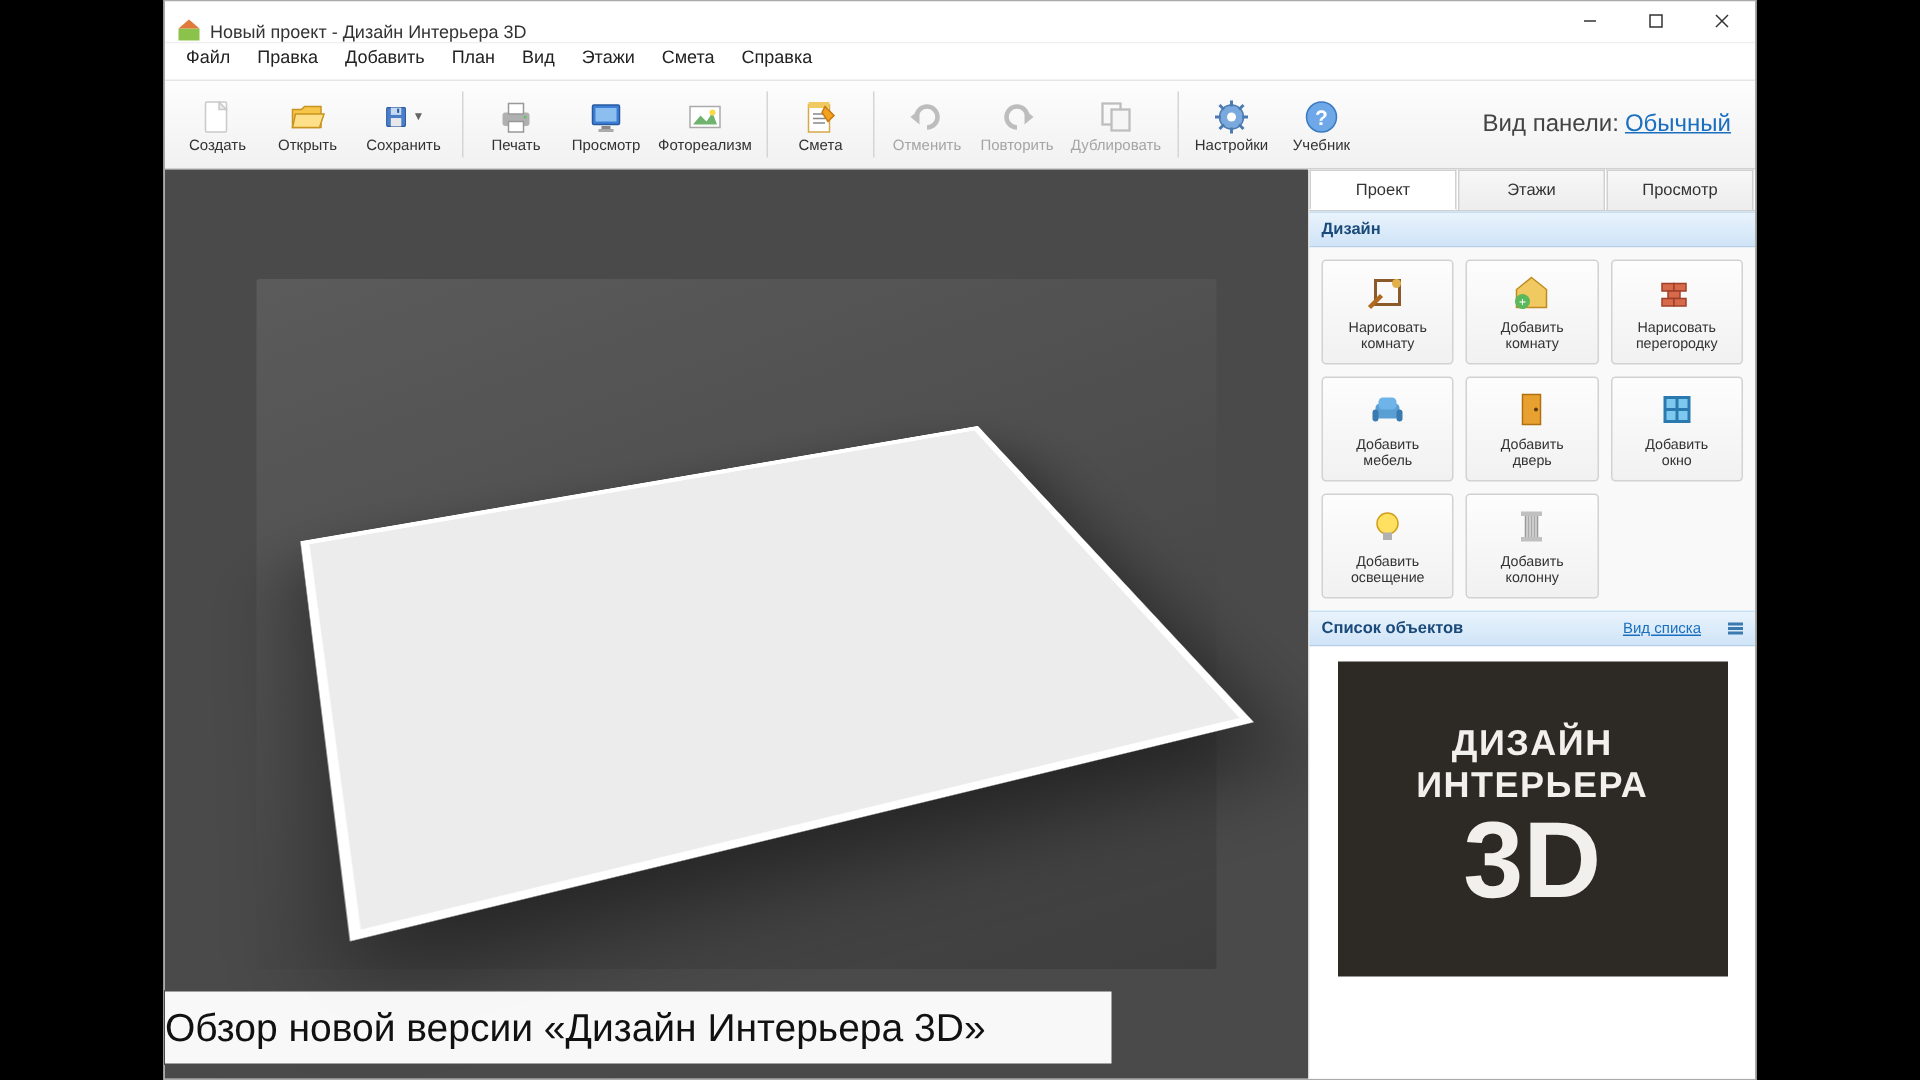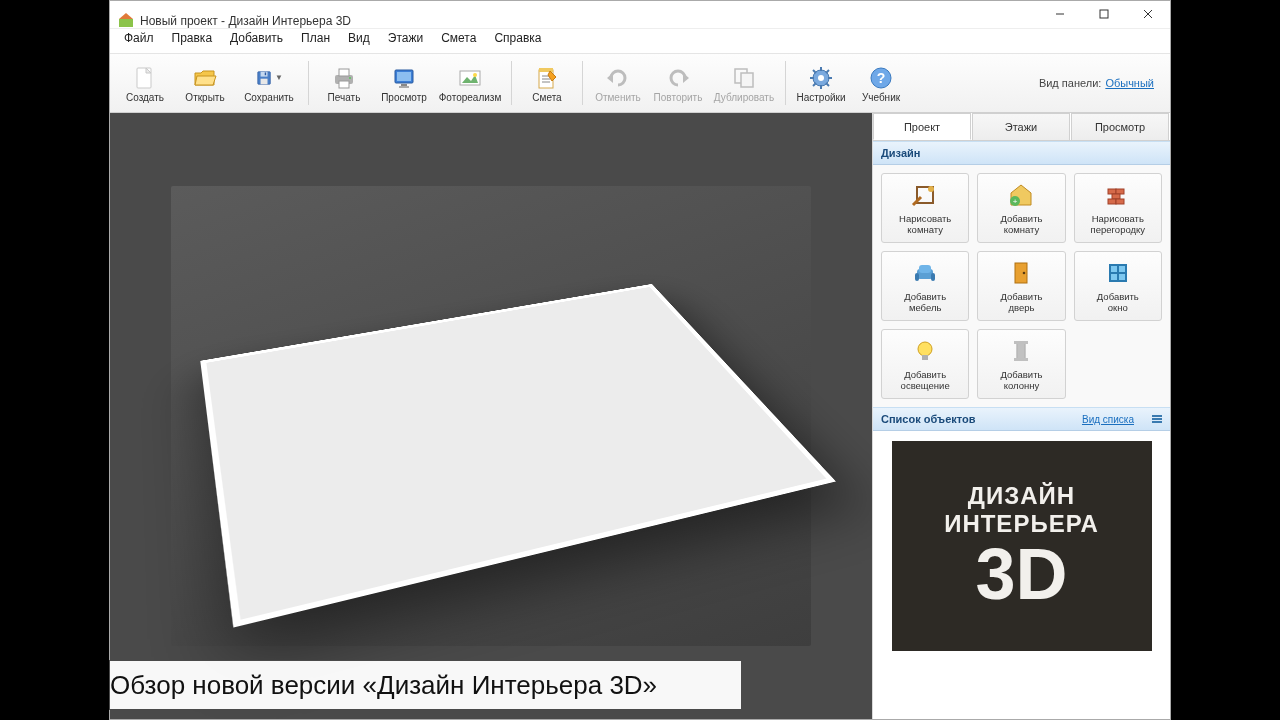--- a/index.html
+++ b/index.html
@@ -12,21 +12,21 @@
 .titlebar .winbtn { width: 44px; height: 28px; display: flex; align-items: center; justify-content: center; color: #555; font-size: 14px; }
 .menubar { height: 24px; background: #fff; display: flex; align-items: flex-start; padding: 0 6px; gap: 2px; font-size: 12px; color: #222; }
 .menubar .menu-item { padding: 2px 8px; cursor: pointer; }
 .toolbar { height: 60px; background: linear-gradient(#fdfdfd,#f1f1f1); border-top: 1px solid #e5e5e5; border-bottom: 1px solid #d0d0d0; display: flex; align-items: center; padding: 4px 6px; gap: 2px; }
 .toolbar .tb-btn { display: flex; flex-direction: column; align-items: center; justify-content: center; width: 58px; height: 52px; border: 1px solid transparent; border-radius: 3px; cursor: pointer; font-size: 10px; color: #333; }
 .toolbar .tb-btn.disabled { color: #a5a5a5; }
 .toolbar .tb-btn .icon { width: 28px; height: 28px; display: flex; align-items: center; justify-content: center; }
 .toolbar .tb-btn .caret { font-size: 8px; margin-left: 2px; color: #666; }
 .toolbar .sep { width: 1px; height: 44px; background: #d5d5d5; margin: 0 4px; }
 .toolbar .spacer { flex: 1; }
-.toolbar .panel-label { font-size: 11px; color: #444; display: flex; align-items: center; gap: 4px; padding-right: 10px; }
+.toolbar .panel-label { font-size: 16px; color: #444; display: flex; align-items: center; gap: 4px; padding-right: 10px; }
 .toolbar .panel-label a { color: #1a6fbf; text-decoration: underline; cursor: pointer; }
 .workspace { flex: 1; display: flex; min-height: 0; justify-content: flex-end; }
 .viewport { flex: 1; background: #4a4a4a; position: relative; display: flex; align-items: center; justify-content: center; overflow: hidden; }
 .viewport .render { width: 640px; height: 460px; background: linear-gradient(160deg,#5b5b5b 0%, #3e3e3e 100%); border-radius: 2px; position: relative; }
 .viewport .floor-shape { position: absolute; top: 40px; left: 50px; width: 540px; height: 380px; background: #ececec; transform: perspective(900px) rotateX(52deg) rotateZ(-18deg); border: 6px solid #fff; box-shadow: 0 30px 60px rgba(0,0,0,0.5); }
 .sidebar { width: 298px; background: #fff; border-left: 1px solid #d9d9d9; display: flex; flex-direction: column; }
 .tabs { display: flex; height: 28px; border-bottom: 1px solid #d0d0d0; }
 .tabs .tab { flex: 1; display: flex; align-items: center; justify-content: center; font-size: 11px; color: #333; border: 1px solid #d0d0d0; border-bottom: none; margin:0 1px 0 0; background: linear-gradient(#f7f7f7,#ededed); cursor: pointer; }
 .tabs .tab.active { background: #fff; border-bottom: 1px solid #fff; }
 .section-header { height: 24px; background: linear-gradient(#e9f3fc,#cfe4f7); border-top: 1px solid #c7dff3; border-bottom: 1px solid #b5cee6; display: flex; align-items: center; padding: 0 8px; font-size: 11px; font-weight: bold; color: #1a4a7a; justify-content: space-between; }

